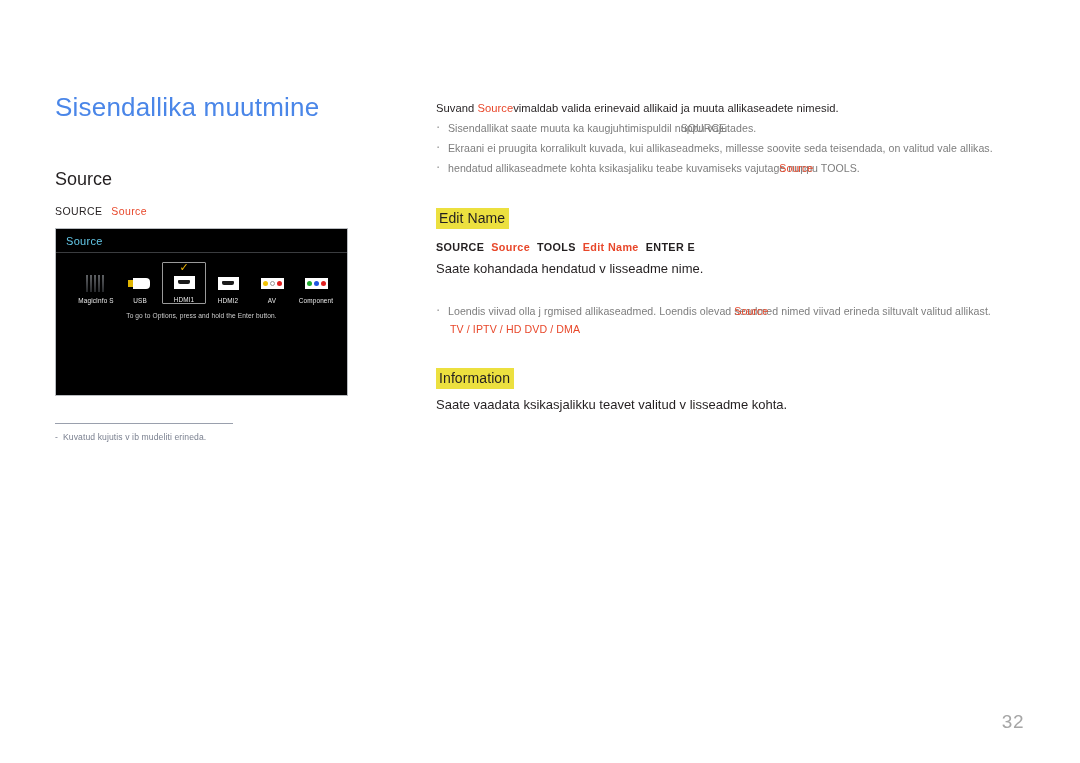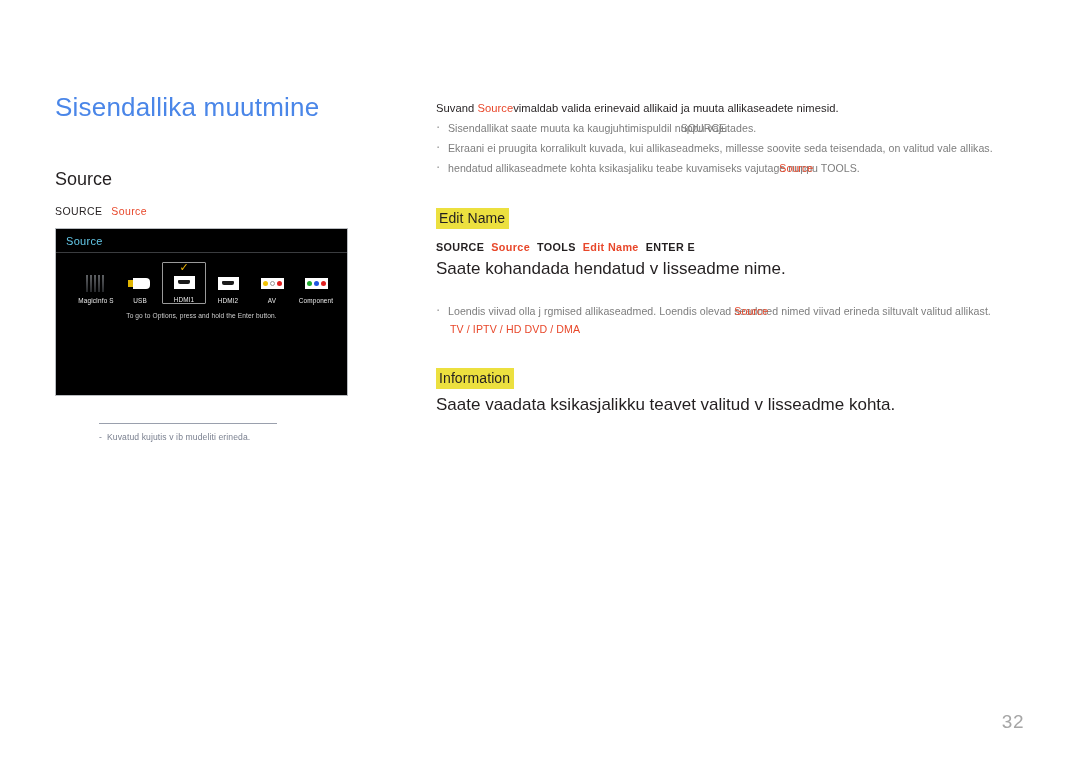--- a/index.html
+++ b/index.html
@@ -161,21 +161,20 @@
     margin-top: 8px;
     letter-spacing: .1px;
   }
 
   
   .footnote {
     position: absolute;
     left: 0;
     top: 330px;
     width: 185px;
-    margin-left: 44px;
   }
   .footnote-rule {
     border-top: 1px solid #9aa0ad;
     width: 178px;
     margin-bottom: 8px;
   }
   .footnote-text {
     font-size: 8.6px;
     color: #7b8190;
     letter-spacing: .1px;
@@ -237,21 +236,21 @@
     font-size: 10.8px;
     letter-spacing: .35px;
     margin-top: 12px;
     white-space: nowrap;
     font-weight: bold;
   }
   .cmd-line .seg { color: #231f20; }
   .cmd-line .seg-accent { color: #e8472a; }
   .cmd-line span { margin-right: 7px; }
   .desc-line {
-    font-size: 17px;
+    font-size: 13px;
     color: #231f20;
     line-height: 20px;
     margin-top: 6px;
     white-space: nowrap;
   }
   .device-note {
     margin-top: 22px;
   }
   .device-list {
     color: #e8472a;

